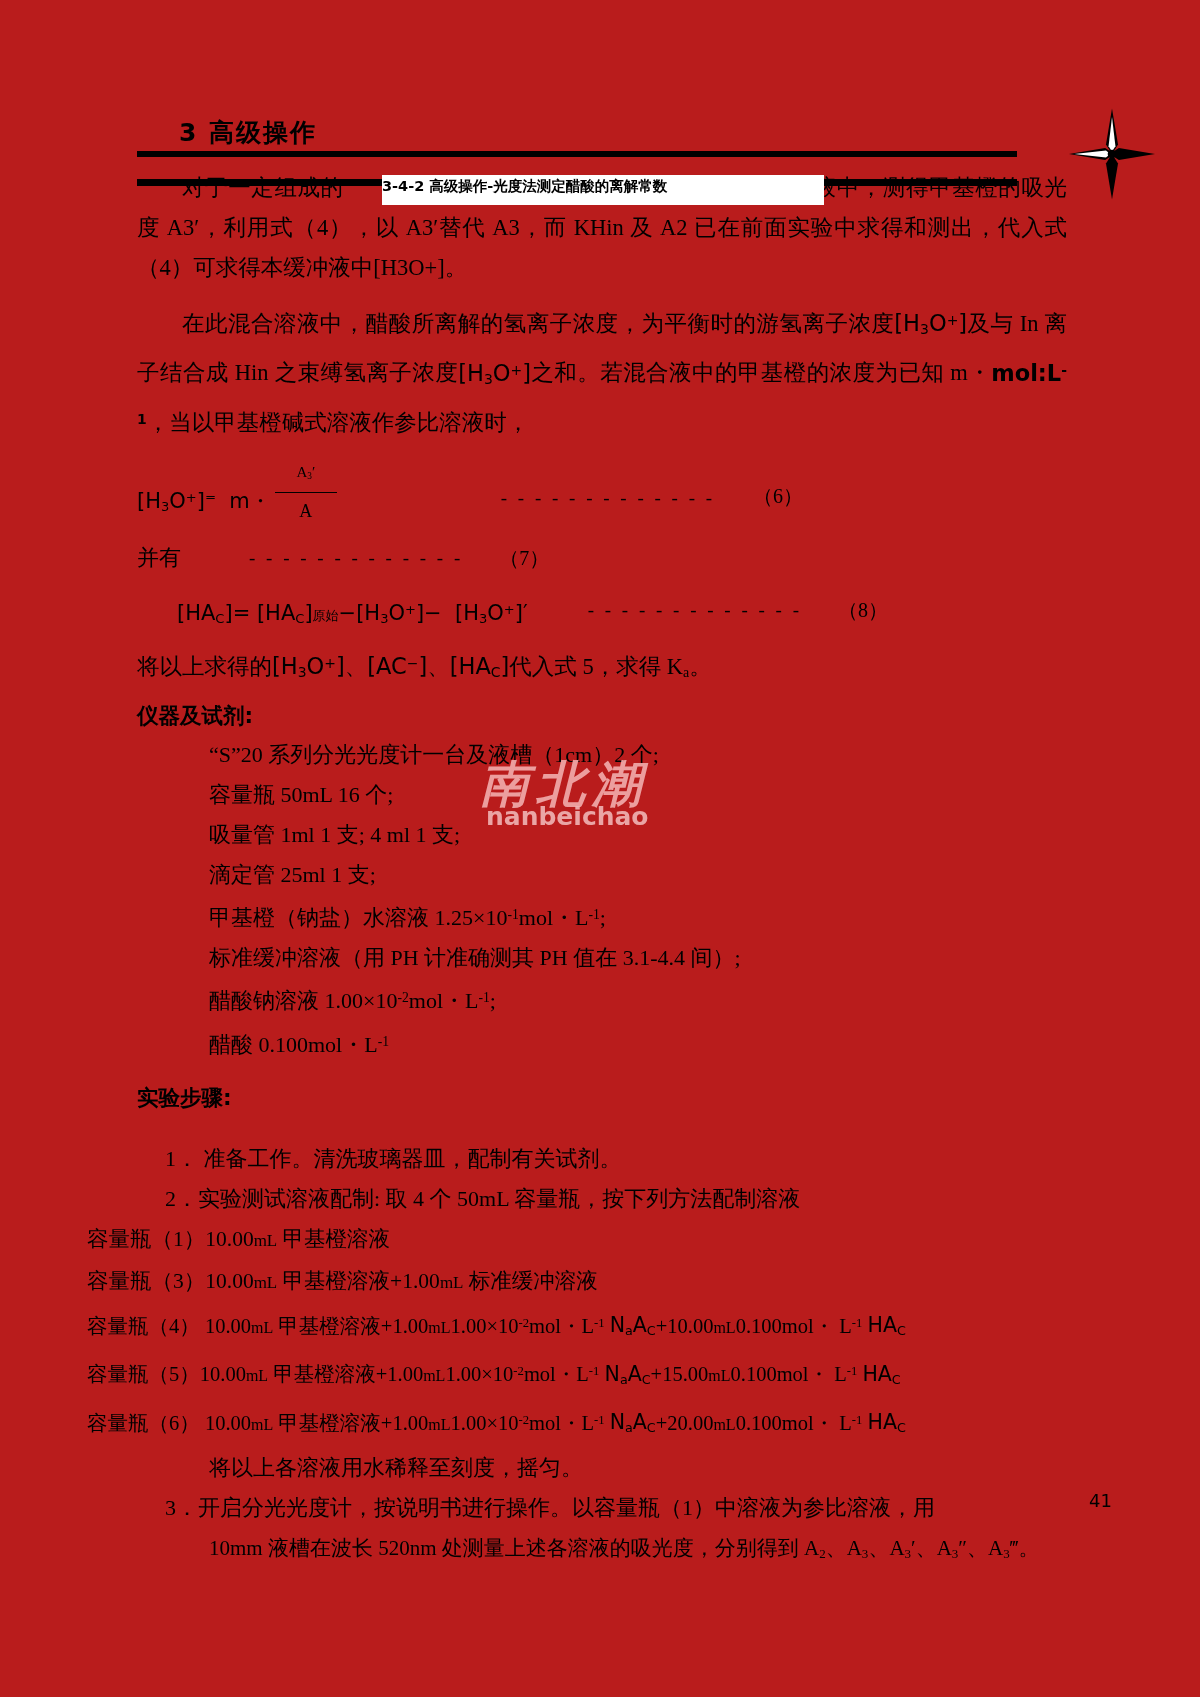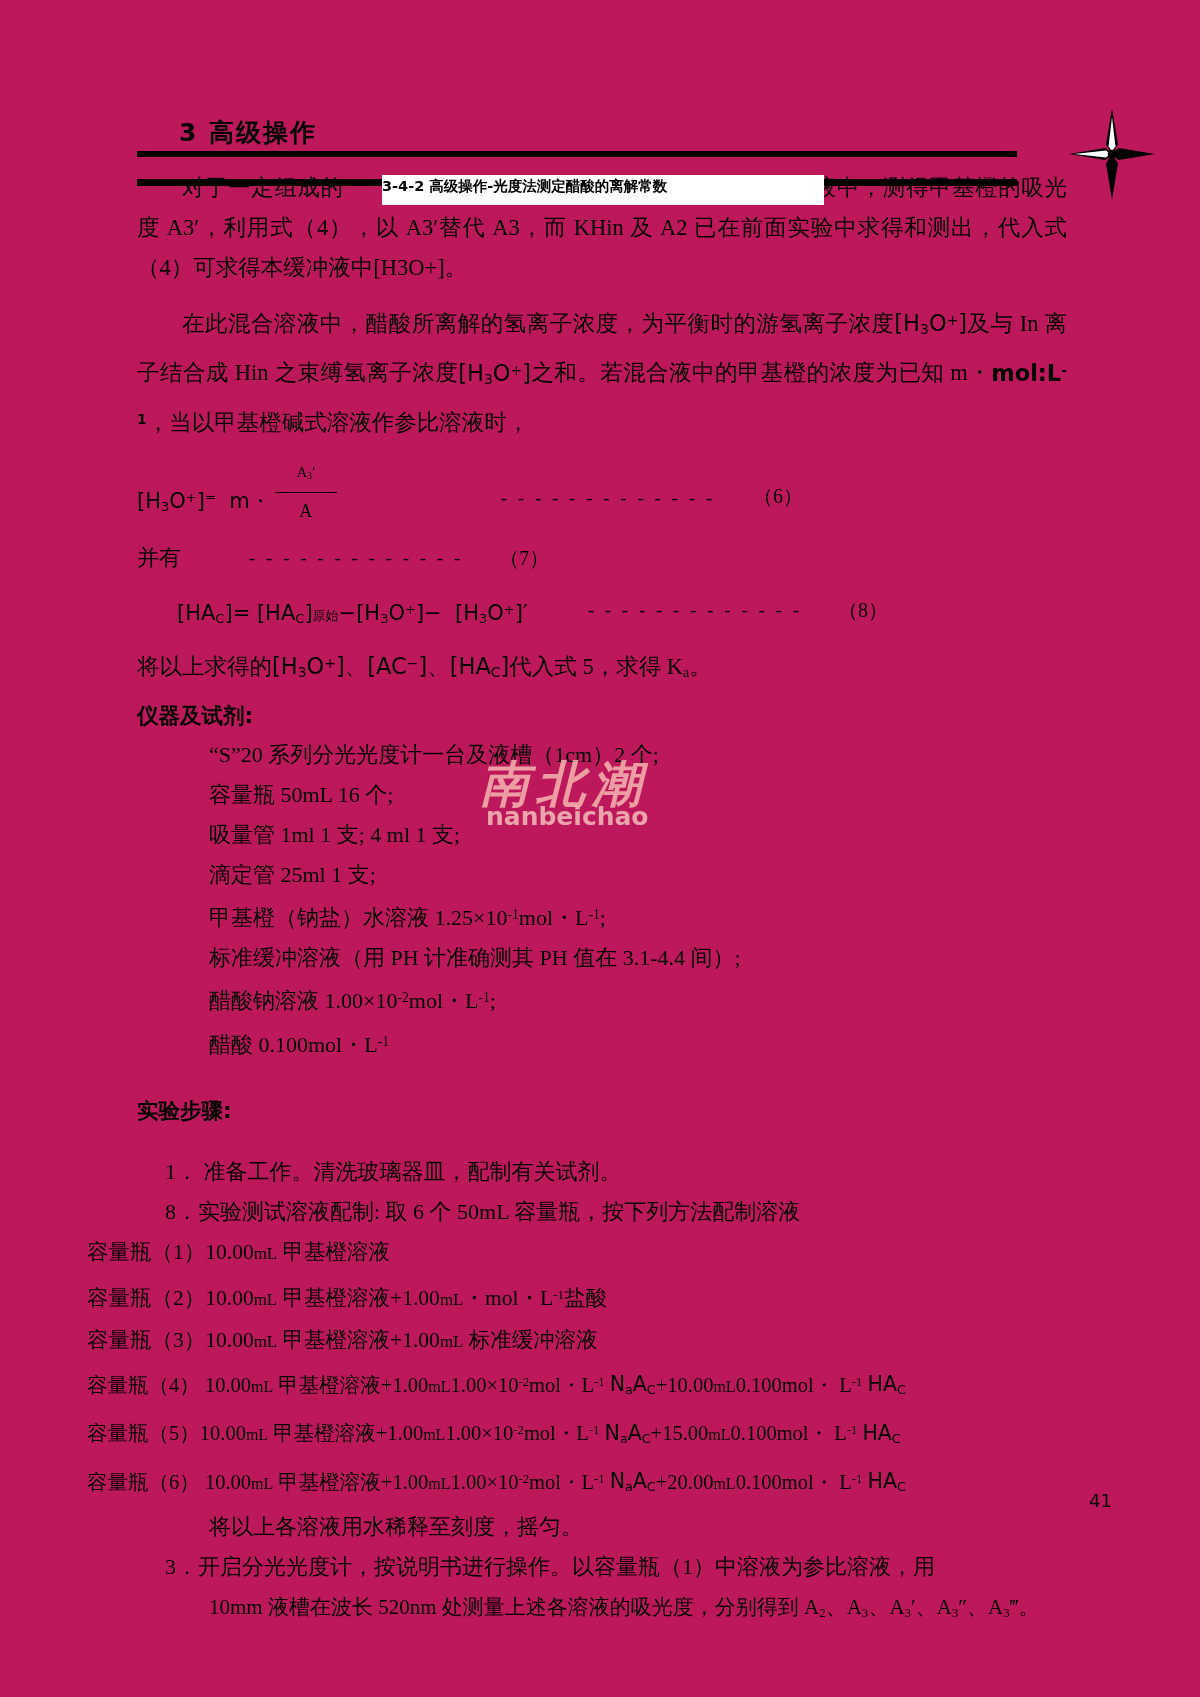--- a/index.html
+++ b/index.html
@@ -9,21 +9,21 @@
   }
   body {
     font-family: "Liberation Serif", "DejaVu Serif", serif;
     color: #000000;
   }
   #page {
     position: relative;
     width: 1200px;
     height: 1697px;
     margin: 0 auto;
-    background: #be185d;
+    background: #b91c1c;
     overflow: hidden;
   }
 
   
   .header-block {
     position: absolute;
     left: 137px;
     top: 120px;
     width: 880px;
     height: 72px;
@@ -302,28 +302,27 @@
       <p class="reagent-line">“S”20 系列分光光度计一台及液槽（1cm）2 个;</p>
       <p class="reagent-line">容量瓶 50mL 16 个;</p>
       <p class="reagent-line">吸量管 1ml 1 支; 4 ml 1 支;</p>
       <p class="reagent-line">滴定管 25ml 1 支;</p>
       <p class="reagent-line">甲基橙（钠盐）水溶液 1.25×10<sup>-1</sup>mol・L<sup>-1</sup>;</p>
       <p class="reagent-line">标准缓冲溶液（用 PH 计准确测其 PH 值在 3.1-4.4 间）;</p>
       <p class="reagent-line">醋酸钠溶液 1.00×10<sup>-2</sup>mol・L<sup>-1</sup>;</p>
       <p class="reagent-line">醋酸 0.100mol・L<sup>-1</sup></p>
     </div>
 
-    <p class="sec-head" style="margin-top:27px;">实验步骤:</p>
+    <p class="sec-head" style="margin-top:14px;">实验步骤:</p>
 
     <p class="step-line lvl1" style="margin-top:22px;">1． 准备工作。清洗玻璃器皿，配制有关试剂。</p>
-    <p class="step-line lvl1">8．实验测试溶液配制: 取 6 个 50mL 容量瓶，按下列方法配制溶液</p>
+    <p class="step-line lvl1">2．实验测试溶液配制: 取 4 个 50mL 容量瓶，按下列方法配制溶液</p>
 
     <div>
       <p class="flask-line neg">容量瓶（1）10.00<span style="font-size:17px;">mL</span> 甲基橙溶液</p>
-      <p class="flask-line neg">容量瓶（2）10.00<span style="font-size:17px;">mL</span> 甲基橙溶液+1.00<span style="font-size:17px;">mL</span>・mol・L<sup>-1</sup>盐酸</p>
       <p class="flask-line neg">容量瓶（3）10.00<span style="font-size:17px;">mL</span> 甲基橙溶液+1.00<span style="font-size:17px;">mL</span> 标准缓冲溶液</p>
       <p class="flask-line neg" style="font-size:20.5px;">容量瓶（4） 10.00<span style="font-size:16px;">mL</span> 甲基橙溶液+1.00<span style="font-size:16px;">mL</span>1.00×10<sup>-2</sup>mol・L<sup>-1</sup> <span class="sans">N<sub>a</sub>A<sub>C</sub></span>+10.00<span style="font-size:16px;">mL</span>0.100mol・ L<sup>-1</sup> <span class="sans">HA<sub>C</sub></span></p>
       <p class="flask-line neg" style="font-size:20.5px;">容量瓶（5）10.00<span style="font-size:16px;">mL</span> 甲基橙溶液+1.00<span style="font-size:16px;">mL</span>1.00×10<sup>-2</sup>mol・L<sup>-1</sup> <span class="sans">N<sub>a</sub>A<sub>C</sub></span>+15.00<span style="font-size:16px;">mL</span>0.100mol・ L<sup>-1</sup> <span class="sans">HA<sub>C</sub></span></p>
       <p class="flask-line neg" style="font-size:20.5px;">容量瓶（6） 10.00<span style="font-size:16px;">mL</span> 甲基橙溶液+1.00<span style="font-size:16px;">mL</span>1.00×10<sup>-2</sup>mol・L<sup>-1</sup> <span class="sans">N<sub>a</sub>A<sub>C</sub></span>+20.00<span style="font-size:16px;">mL</span>0.100mol・ L<sup>-1</sup> <span class="sans">HA<sub>C</sub></span></p>
     </div>
 
     <p class="step-line sub-line">将以上各溶液用水稀释至刻度，摇匀。</p>
     <p class="step-line lvl1">3．开启分光光度计，按说明书进行操作。以容量瓶（1）中溶液为参比溶液，用</p>
     <p class="step-line sub-line" style="font-size:21px;">10mm 液槽在波长 520nm 处测量上述各溶液的吸光度，分别得到 A<sub>2</sub>、A<sub>3</sub>、A<sub>3</sub>′、A<sub>3</sub>″、A<sub>3</sub>‴。</p>
 

